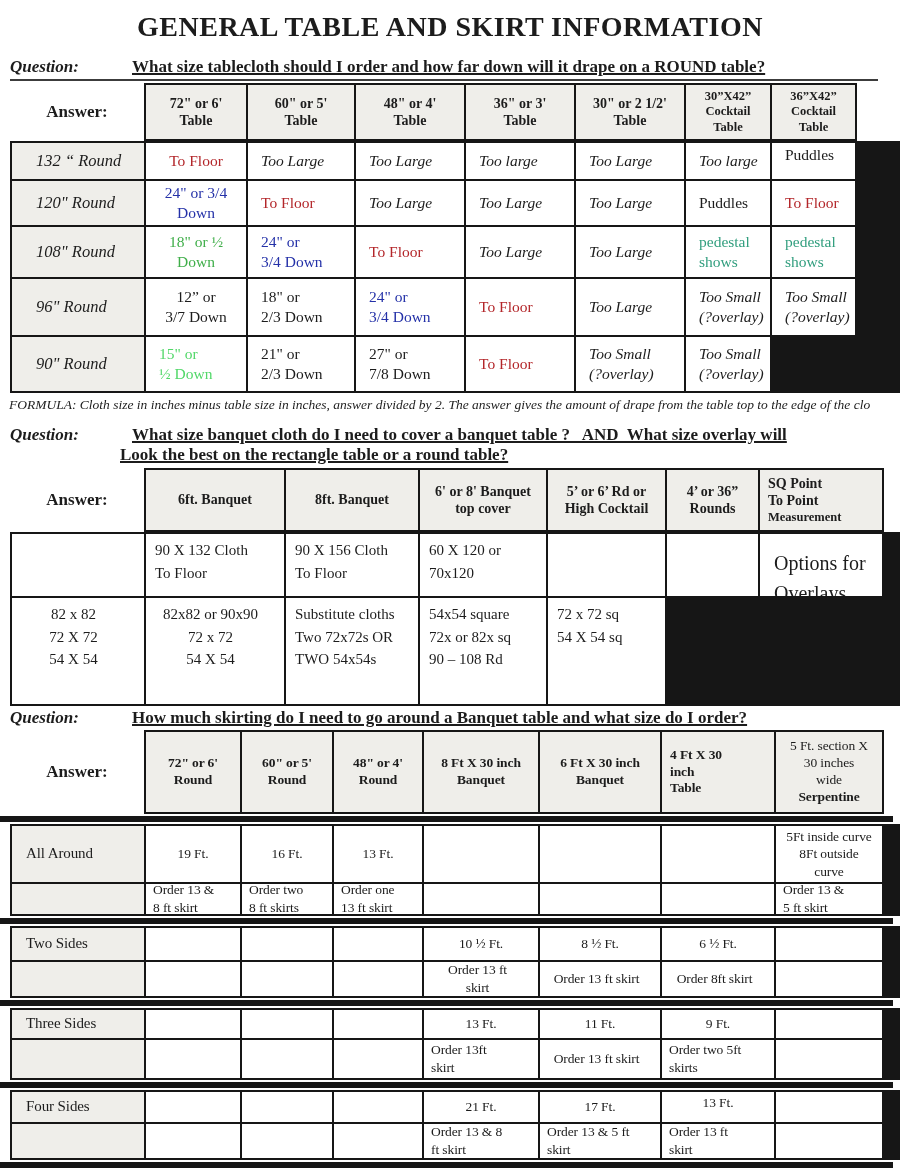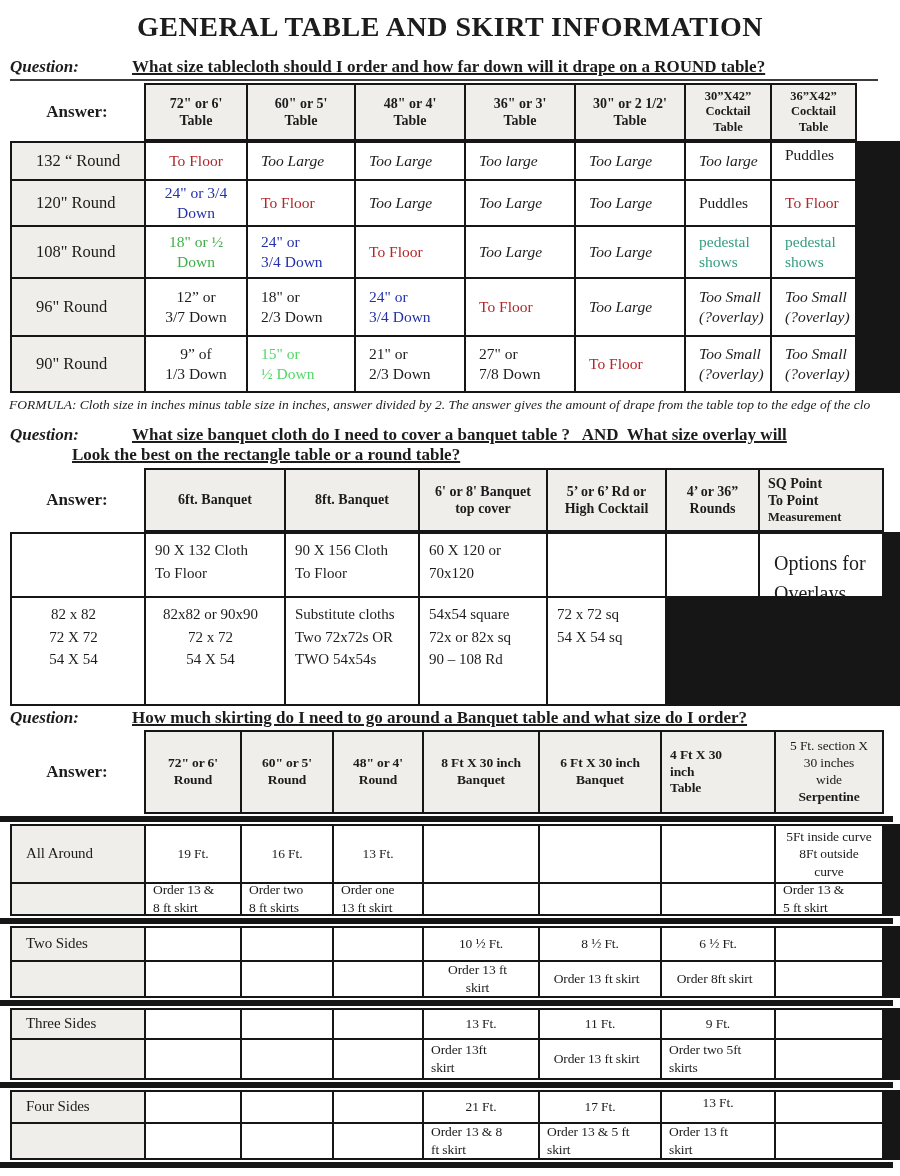--- a/index.html
+++ b/index.html
@@ -6,40 +6,40 @@
   .page{position:relative;width:900px;height:1176px;overflow:hidden;background:#fff;
         font-family:"Liberation Serif","DejaVu Serif",serif;color:#1c1c1c;}
 
   .title{padding-top:11px;text-align:center;font-weight:bold;font-size:28px;letter-spacing:.5px;}
 
   
   .qrow{display:flex;align-items:baseline;margin-left:10px;}
   .qlabel{font-style:italic;font-weight:bold;font-size:17px;width:122px;flex:none;}
   .qtext{font-weight:bold;font-size:17px;text-decoration:underline;text-decoration-thickness:2px;white-space:pre-wrap;}
   .q1row{margin-top:14px;margin-right:22px;border-bottom:2px solid #3c3c3c;padding-bottom:2px;}
-  .qline2{margin-left:72px;}
+  .qline2{margin-left:120px;}
 
   
   .strip{display:flex;margin-left:10px;}
   .alabel{width:134px;flex:none;display:flex;align-items:center;justify-content:center;
           font-weight:bold;font-size:17px;}
   .hgrid,.grid{display:grid;gap:2px;background:#161616;border:2px solid #161616;}
   .hcell{background:#efeeea;display:flex;align-items:center;justify-content:center;
          text-align:center;font-weight:bold;font-size:14px;line-height:1.25;white-space:pre-line;overflow:hidden;}
   .cell{background:#fff;display:flex;align-items:center;white-space:pre-line;overflow:hidden;}
   .lbl{background:#efeeea;}
 
   
   .s1{margin-top:2px;}
   .t1h{grid-template-columns:100px 106px 108px 108px 108px 84px 83px;height:54px;}
   .t1h .sm{font-size:12.5px;}
   .t1b{margin-left:10px;grid-template-columns:132px 100px 106px 108px 108px 108px 84px 83px;
        grid-template-rows:36px 44px 50px 56px 54px;}
   .t1b .cell{font-size:15.5px;line-height:1.3;padding-left:13px;}
-  .t1b .lbl{padding-left:24px;font-size:16.5px;}
+  .t1b .lbl{padding-left:24px;font-size:16.5px;font-style:italic;}
   .ctr{justify-content:center;text-align:center;padding-left:0 !important;}
   .top{align-items:flex-start;padding-top:2px;}
   .i{font-style:italic;}
   .red{color:#b3262a;}.blue{color:#2431a8;}.green{color:#3fae49;}
   .bgreen{color:#52d869;}.teal{color:#319e7e;}
 
   .formula{margin:4px 0 0 9px;font-style:italic;font-size:13.5px;white-space:nowrap;}
 
   .q2row{margin-top:12px;}
   
@@ -150,22 +150,20 @@
     <div class="cell blue">24" or
 3/4 Down</div>
     <div class="cell red">To Floor</div>
     <div class="cell i">Too Large</div>
     <div class="cell i">Too Small
 (?overlay)</div>
     <div class="cell i">Too Small
 (?overlay)</div>
 
     <div class="cell lbl">90" Round</div>
-    <div class="cell ctr">9” of
-1/3 Down</div>
     <div class="cell bgreen">15" or
 ½ Down</div>
     <div class="cell">21" or
 2/3 Down</div>
     <div class="cell">27" or
 7/8 Down</div>
     <div class="cell red">To Floor</div>
     <div class="cell i">Too Small
 (?overlay)</div>
     <div class="cell i">Too Small

